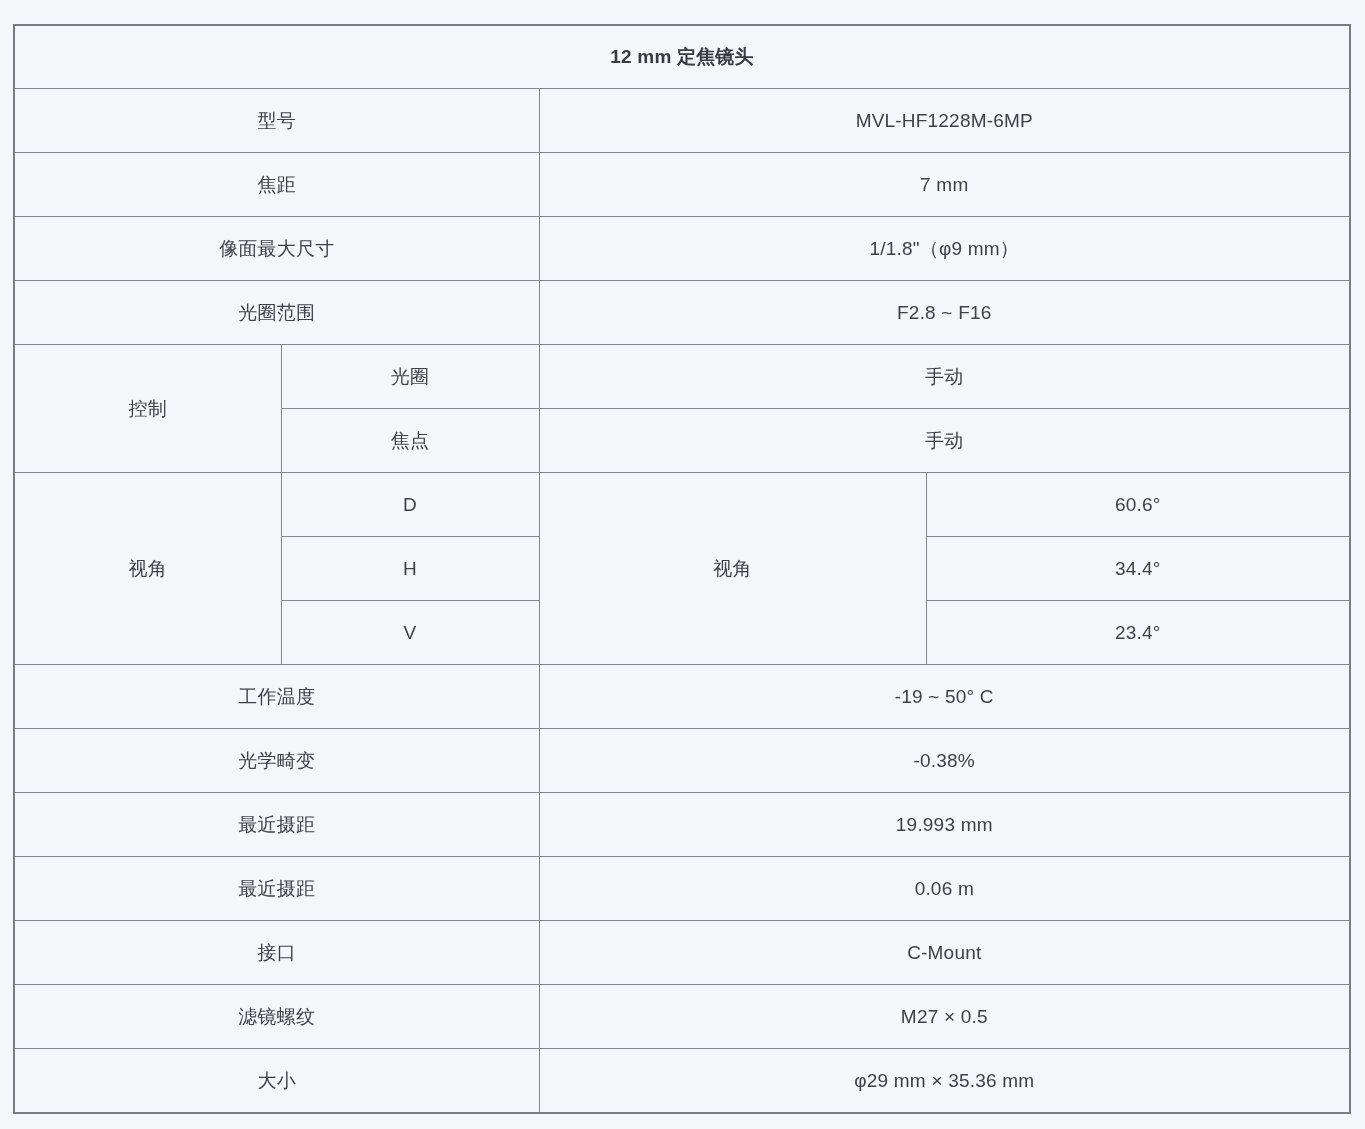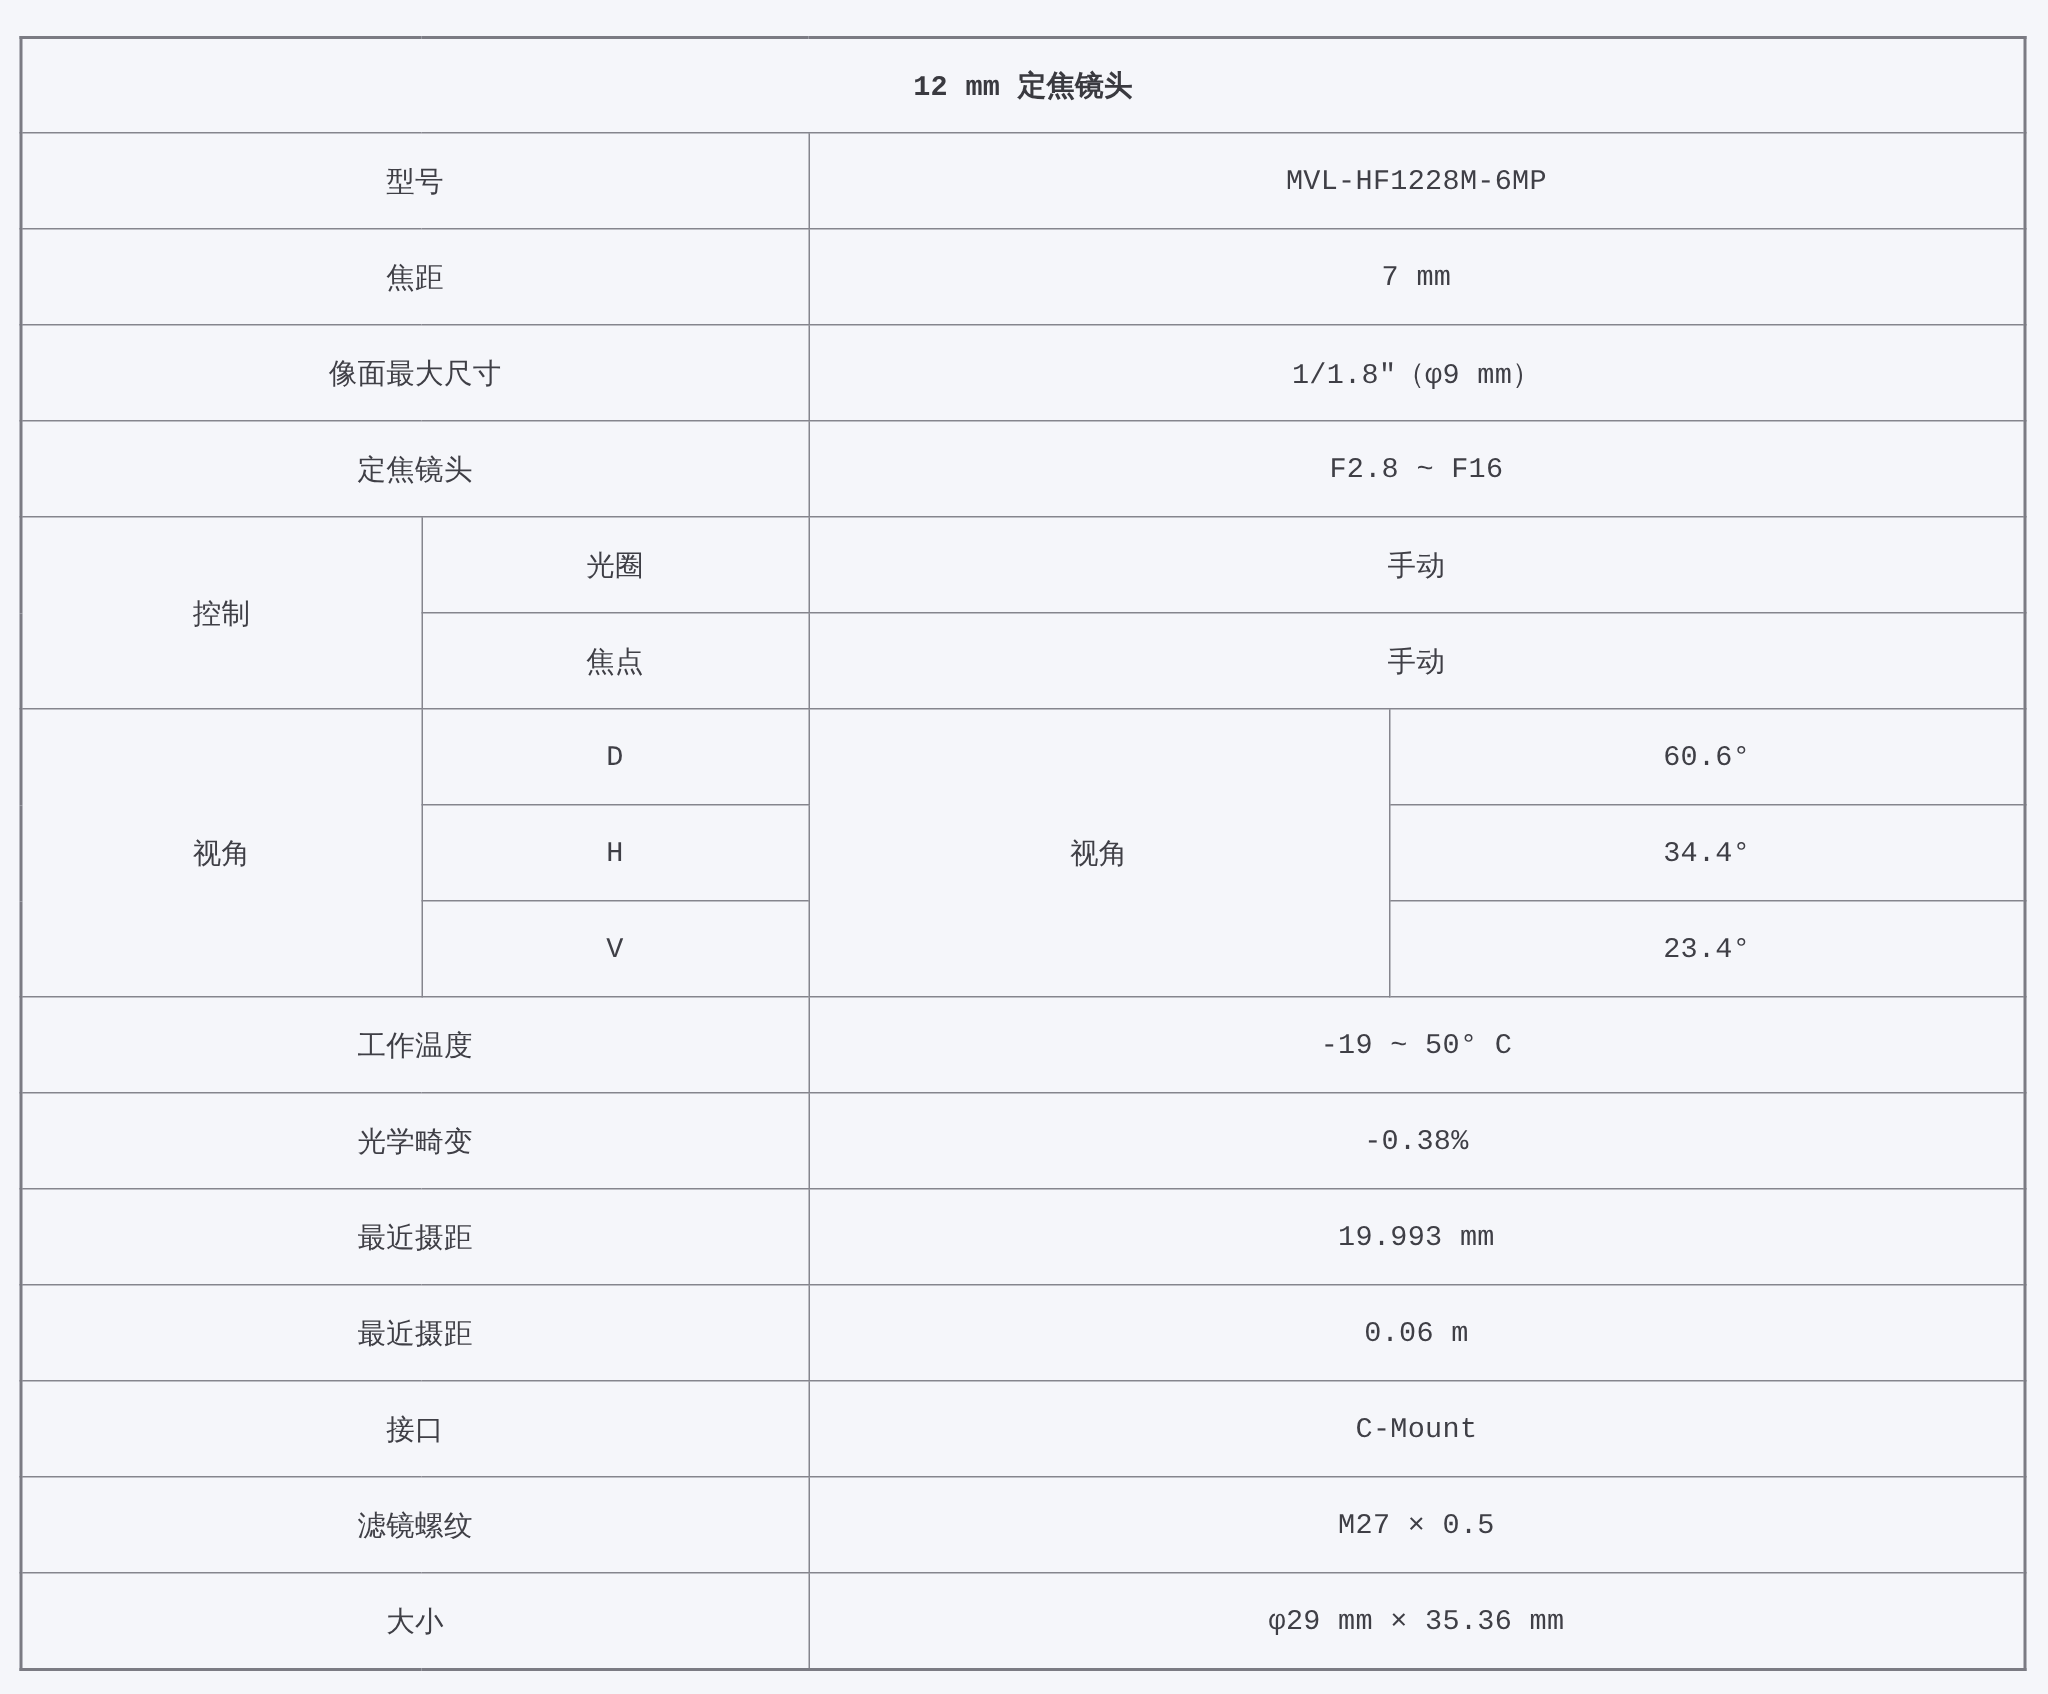--- a/index.html
+++ b/index.html
@@ -29,21 +29,20 @@
     height: 63px;
     padding: 0 6px;
     text-align: center;
     vertical-align: middle;
     font-size: 19px;
     font-weight: 400;
     color: #3f3f46;
     letter-spacing: 0.2px;
     overflow: hidden;
     white-space: nowrap;
-    font-family: Liberation Mono, monospace;
   }
   table.spec-table th.title-cell {
     font-weight: 700;
     height: 62px;
     font-size: 19px;
     color: #3a3a40;
   }
 </style>
 </head>
 <body style="background: rgb(245, 246, 250);">
@@ -67,21 +66,21 @@
   </tr>
   <tr>
     <td colspan="2">焦距</td>
     <td colspan="2">7 mm</td>
   </tr>
   <tr>
     <td colspan="2">像面最大尺寸</td>
     <td colspan="2">1/1.8"（φ9 mm）</td>
   </tr>
   <tr>
-    <td colspan="2">定焦镜头</td>
+    <td colspan="2">光圈范围</td>
     <td colspan="2">F2.8 ~ F16</td>
   </tr>
 
   <tr>
     <td rowspan="2">控制</td>
     <td>光圈</td>
     <td colspan="2">手动</td>
   </tr>
   <tr>
     <td>焦点</td>

